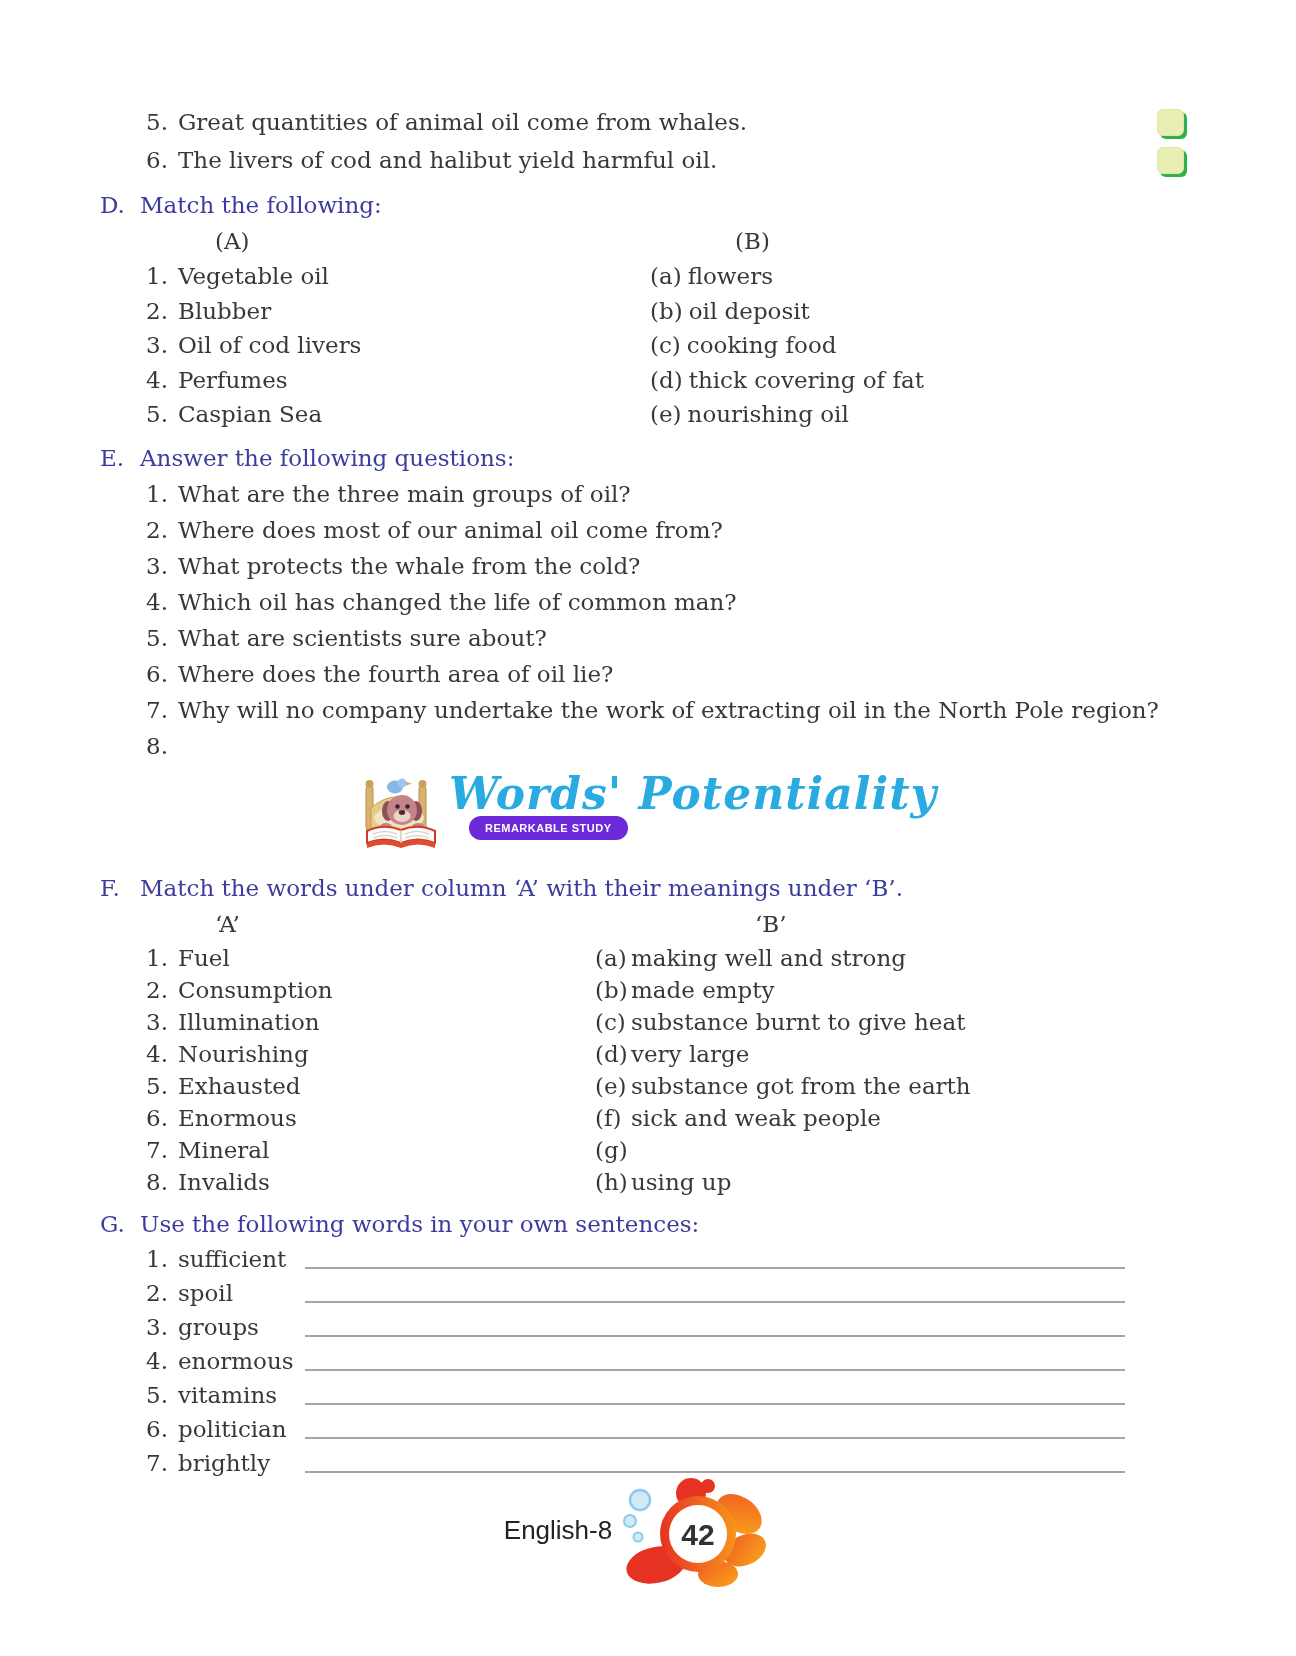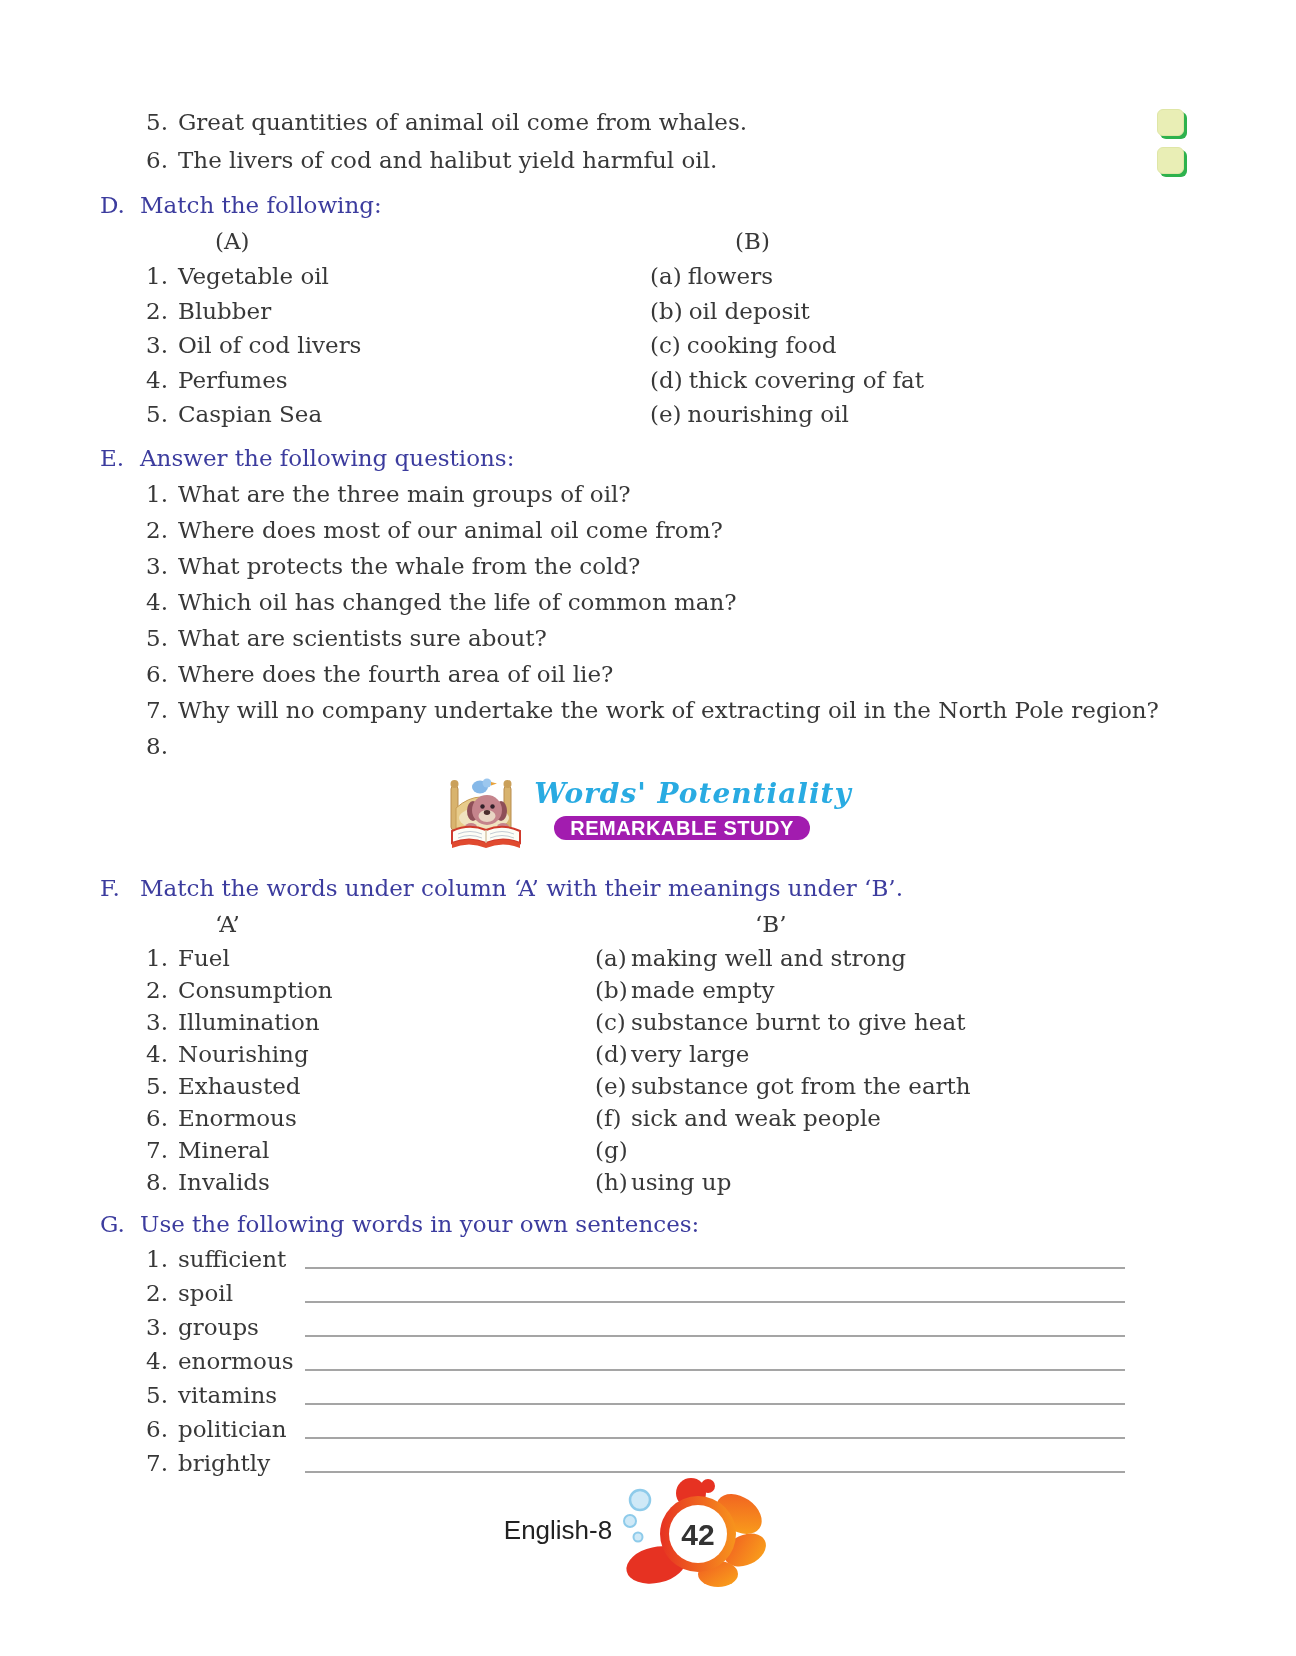--- a/index.html
+++ b/index.html
@@ -40,23 +40,23 @@
   .f-match .row{height:32px;line-height:32px;}
   .d-colb .row .tag{margin-right:6px;}
   .f-colb .row .tag{width:36px;flex:0 0 36px;}
 
   .e-list{margin-left:140px;}
   .e-list .row{height:36px;line-height:36px;}
 
   
   .wp-logo{margin-top:10px;height:88px;display:flex;justify-content:center;align-items:flex-start;}
   .wp-text{display:flex;flex-direction:column;align-items:flex-start;margin-left:6px;}
-  .wp-script{font-size:28px;font-style:italic;font-weight:bold;color:#29abe2;letter-spacing:1px;line-height:40px;}
-  .wp-badge{margin-left:20px;margin-top:2px;background:#a21caf;color:#ffffff;border-radius:999px;
-    font-family:"Liberation Sans", sans-serif;font-weight:bold;font-size:20px;letter-spacing:.5px;
+  .wp-script{font-size:44px;font-style:italic;font-weight:bold;color:#29abe2;letter-spacing:1px;line-height:40px;}
+  .wp-badge{margin-left:20px;margin-top:2px;background:#6d28d9;color:#ffffff;border-radius:999px;
+    font-family:"Liberation Sans", sans-serif;font-weight:bold;font-size:11px;letter-spacing:.5px;
     padding:3px 16px;line-height:18px;}
 
   .g-list{margin-left:140px;margin-right:171px;}
   .g-list .row{height:34px;line-height:34px;position:relative;}
   .g-word{flex:0 0 127px;}
   .ans-line{position:absolute;left:165px;right:0;bottom:7px;border-bottom:2px solid #a5a5a5;height:0;}
 
   
   .footer{margin-top:-8px;display:flex;justify-content:center;align-items:center;transform:translateX(-12px);}
   .book-label{font-family:"Liberation Sans", sans-serif;font-size:26px;color:#222222;margin-right:6px;}

